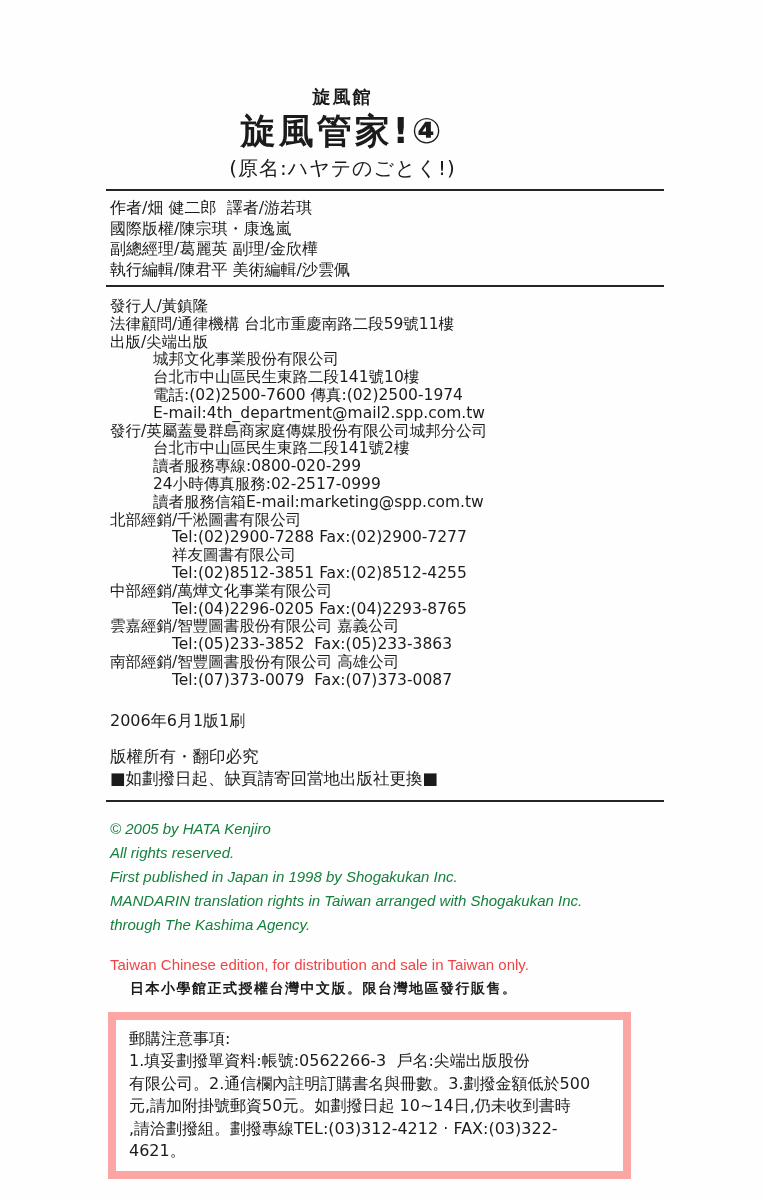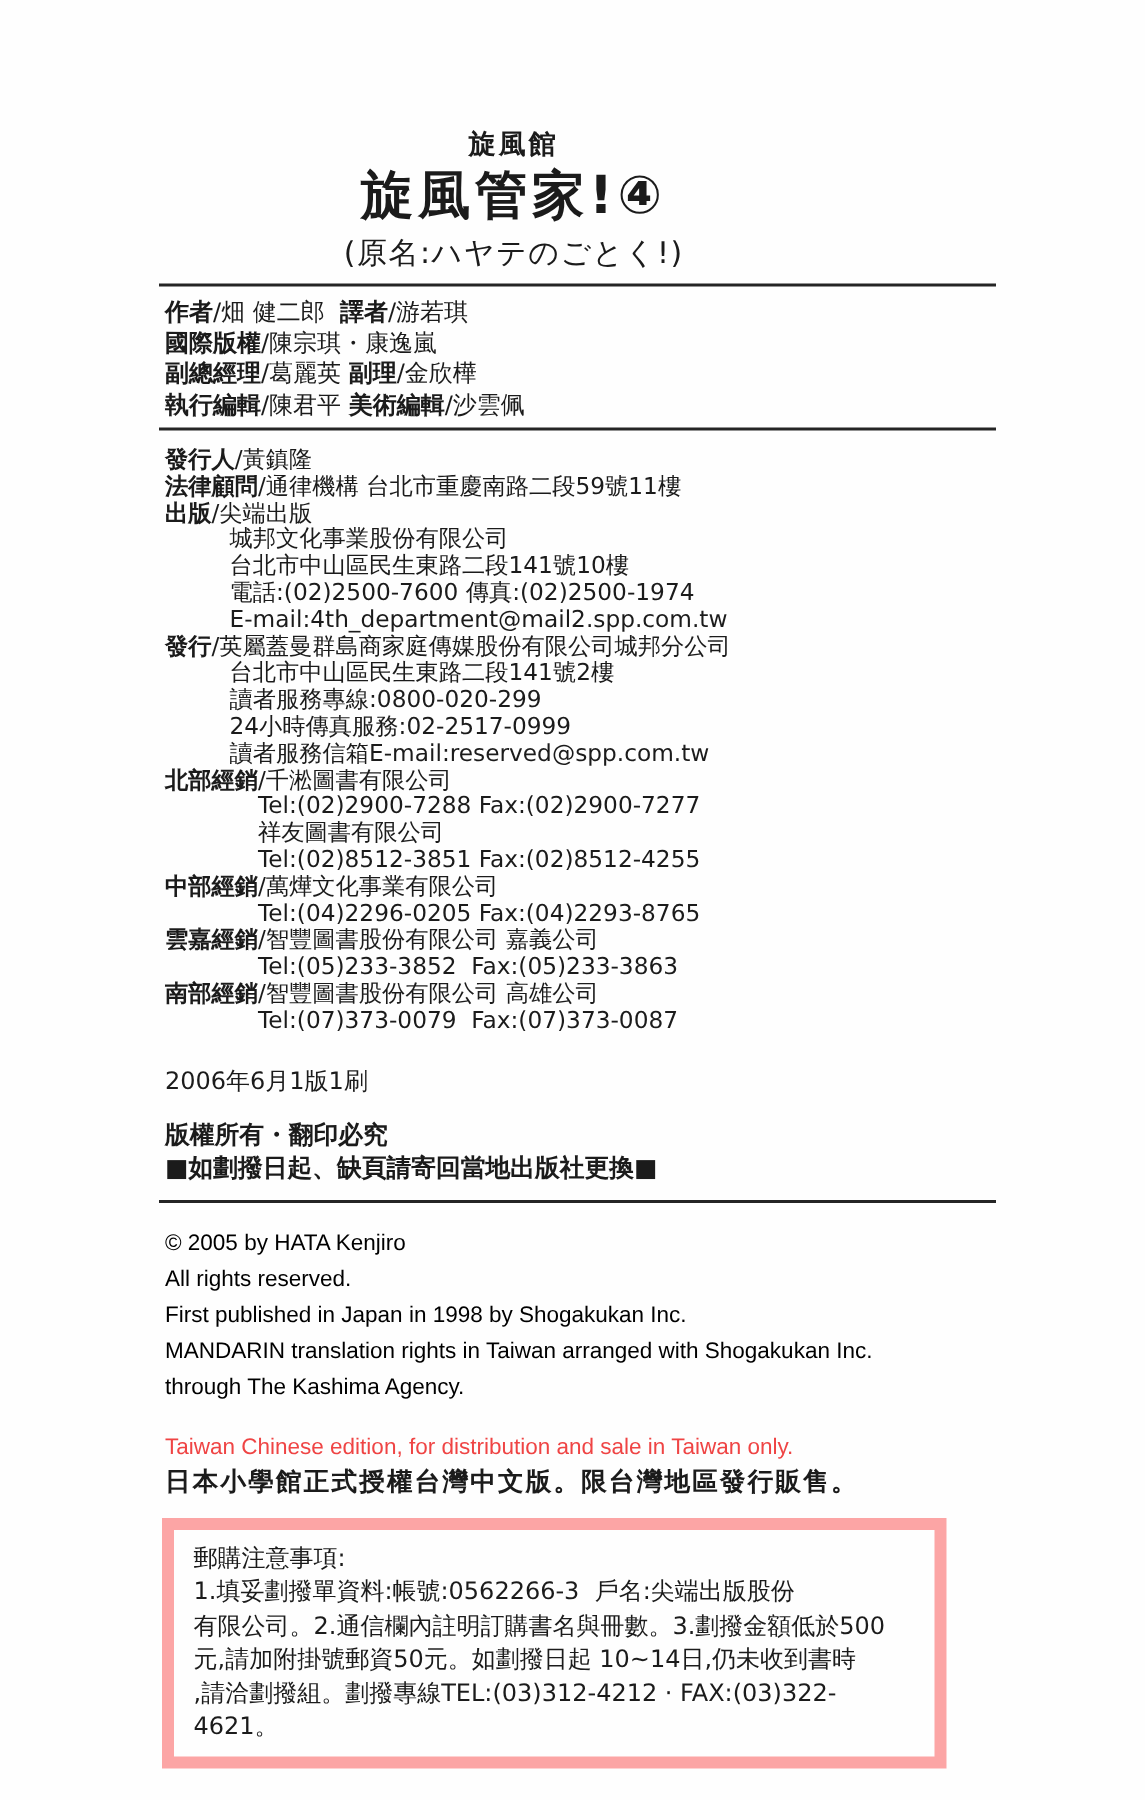--- a/index.html
+++ b/index.html
@@ -9,37 +9,37 @@
     font-family:"DejaVu Sans",sans-serif;color:#1b1b1b;overflow:hidden;
   }
   .title-block{width:465px;text-align:center;}
   .series-label{font-size:18px;font-weight:bold;letter-spacing:2px;line-height:22px;}
   .book-title{font-size:35px;font-weight:bold;letter-spacing:3px;line-height:40px;margin-top:3px;}
   .original-title{font-size:20px;letter-spacing:1px;line-height:26px;margin-top:4px;}
   .rule{border:none;border-top:2px solid #252525;width:558px;margin:8px 0 0 -4px;}
   .rule2{margin-top:5px;}
   .rule3{margin-top:9px;}
   .line{white-space:pre-wrap;}
-  .b{font-weight:bold;}
+  .b{font-weight:normal;}
   .credits{margin-top:7px;font-size:16px;}
   .credits .line{line-height:20.5px;}
   .publishing{margin-top:11px;font-size:15.5px;}
   .publishing .line{line-height:17.8px;}
   .indent-0{padding-left:0;}
   .indent-1{padding-left:43px;}
   .indent-2{padding-left:62px;}
   .edition-line{margin-top:21px;font-size:16px;line-height:20px;}
   .rights-notice{margin-top:15px;font-size:16.5px;font-weight:bold;}
   .rights-notice .line{line-height:22.5px;}
-  .english-copyright{margin-top:15px;font-size:15px;color:#000000;
-    font-family:"Liberation Sans",sans-serif;}
+  .english-copyright{margin-top:15px;font-size:15px;color:#15803d;
+    font-family:"Liberation Sans",sans-serif;font-style:italic;}
   .english-copyright .line{line-height:24.2px;}
   .taiwan-edition{margin-top:17px;}
   .taiwan-english{font-size:15px;color:#ef4444;font-family:"Liberation Sans",sans-serif;line-height:20px;white-space:pre-wrap;}
-  .taiwan-chinese{font-size:17px;font-weight:bold;letter-spacing:1.5px;line-height:25px;margin-top:1px;white-space:pre-wrap;}
+  .taiwan-chinese{font-size:14px;font-weight:bold;letter-spacing:1.5px;line-height:25px;margin-top:1px;white-space:pre-wrap;margin-left:20px;}
   .mail-order-box{
     margin:11px 0 0 -2px;width:523px;box-sizing:border-box;
     border:8px solid #fca5a5;padding:8px 12px 8px 13px;font-size:16px;
   }
   .mail-order-box .line{line-height:22.5px;}
 </style>
 </head>
 <body>
 
 <div class="page">
@@ -66,21 +66,21 @@
       <div class="line indent-0"><span class="b">法律顧問</span><span>/通律機構 台北市重慶南路二段59號11樓</span></div>
       <div class="line indent-0"><span class="b">出版</span><span>/尖端出版</span></div>
       <div class="line indent-1"><span>城邦文化事業股份有限公司</span></div>
       <div class="line indent-1"><span>台北市中山區民生東路二段141號10樓</span></div>
       <div class="line indent-1"><span>電話:(02)2500-7600 傳真:(02)2500-1974</span></div>
       <div class="line indent-1"><span>E-mail:4th_department@mail2.spp.com.tw</span></div>
       <div class="line indent-0"><span class="b">發行</span><span>/英屬蓋曼群島商家庭傳媒股份有限公司城邦分公司</span></div>
       <div class="line indent-1"><span>台北市中山區民生東路二段141號2樓</span></div>
       <div class="line indent-1"><span>讀者服務專線:0800-020-299</span></div>
       <div class="line indent-1"><span>24小時傳真服務:02-2517-0999</span></div>
-      <div class="line indent-1"><span>讀者服務信箱E-mail:reserved@spp.com.tw</span></div>
+      <div class="line indent-1"><span>讀者服務信箱E-mail:marketing@spp.com.tw</span></div>
       <div class="line indent-0"><span class="b">北部經銷</span><span>/千淞圖書有限公司</span></div>
       <div class="line indent-2"><span>Tel:(02)2900-7288 Fax:(02)2900-7277</span></div>
       <div class="line indent-2"><span>祥友圖書有限公司</span></div>
       <div class="line indent-2"><span>Tel:(02)8512-3851 Fax:(02)8512-4255</span></div>
       <div class="line indent-0"><span class="b">中部經銷</span><span>/萬燁文化事業有限公司</span></div>
       <div class="line indent-2"><span>Tel:(04)2296-0205 Fax:(04)2293-8765</span></div>
       <div class="line indent-0"><span class="b">雲嘉經銷</span><span>/智豐圖書股份有限公司 嘉義公司</span></div>
       <div class="line indent-2"><span>Tel:(05)233-3852  Fax:(05)233-3863</span></div>
       <div class="line indent-0"><span class="b">南部經銷</span><span>/智豐圖書股份有限公司 高雄公司</span></div>
       <div class="line indent-2"><span>Tel:(07)373-0079  Fax:(07)373-0087</span></div>

